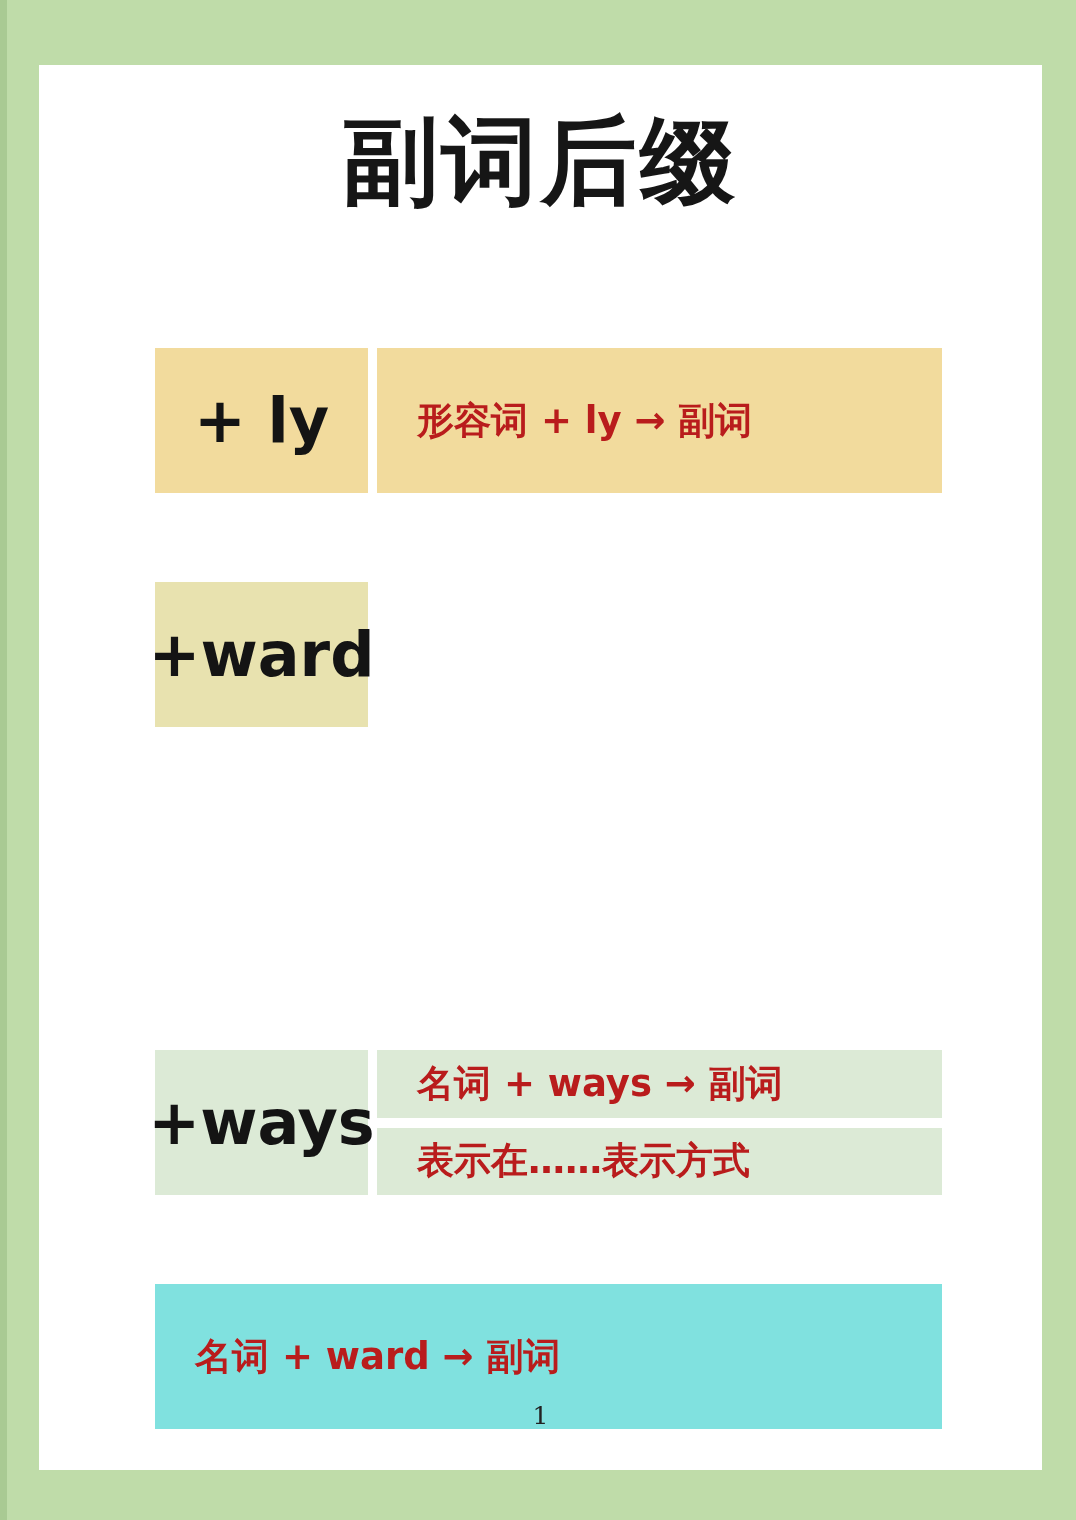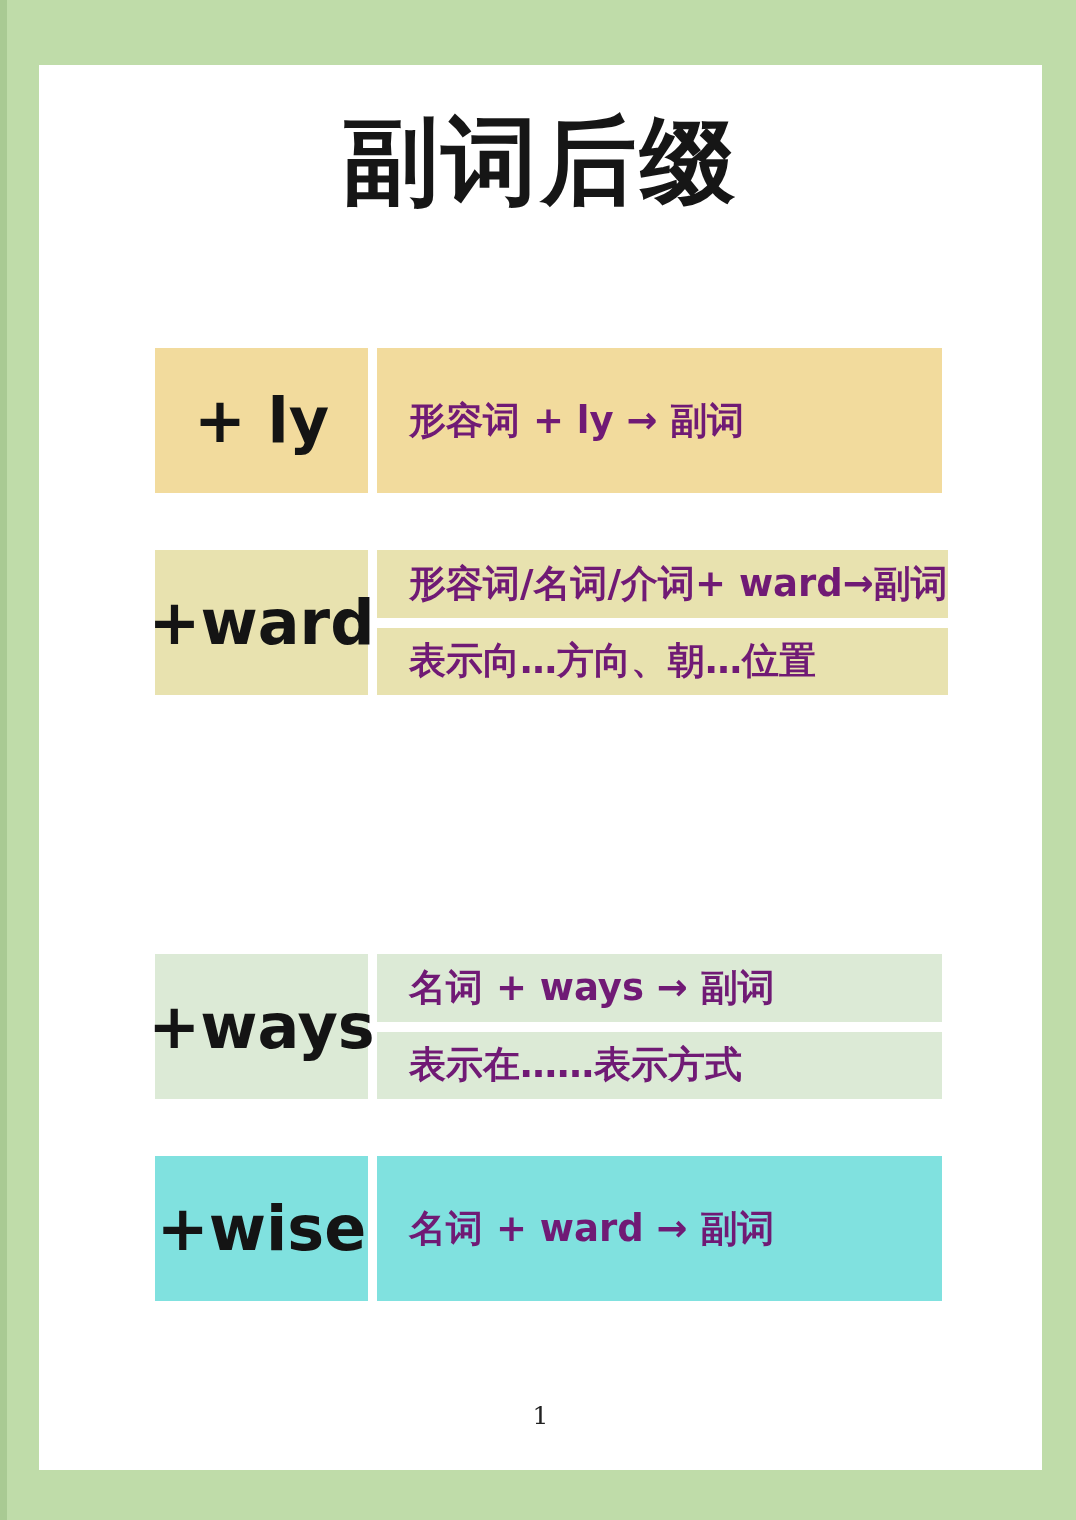--- a/index.html
+++ b/index.html
@@ -41,21 +41,21 @@
     letter-spacing: 3px;
     color: #161616;
   }
   .suffix-table {
     position: absolute;
     left: 116px;
     top: 283px;
     width: 787px;
     display: flex;
     flex-direction: column;
-    gap: 57px;
+    gap: 89px;
   }
   .suffix-row {
     display: flex;
     gap: 9px;
     height: 145px;
   }
   .suffix-cell {
     width: 213px;
     flex: 0 0 213px;
     background: var(--row-color, #eee);
@@ -71,24 +71,24 @@
     flex: 1;
     display: flex;
     flex-direction: column;
     gap: 10px;
   }
   .rule-cell, .meaning-cell {
     flex: 1;
     background: var(--row-color, #eee);
     display: flex;
     align-items: center;
-    padding-left: 32px;
+    padding-left: 40px;
     font-size: 37px;
     font-weight: 600;
-    color: #701a75;
+    color: #b91c1c;
     white-space: nowrap;
   }
   .page-number {
     position: absolute;
     left: 0;
     bottom: 40px;
     width: 100%;
     text-align: center;
     font-size: 25px;
     color: #222222;
@@ -108,39 +108,34 @@
 
     <div class="suffix-row" style="--row-color: #F2DB9D;">
       <div class="suffix-cell">+ ly</div>
       <div class="right-col">
         <div class="rule-cell">形容词 + ly → 副词</div>
       </div>
     </div>
 
     <div class="suffix-row" style="--row-color: #E8E2AF;">
       <div class="suffix-cell">+ward</div>
-      <div class="right-col">
-        <div class="rule-cell">形容词/名词/介词+ ward→副词</div>
-        <div class="meaning-cell">表示向…方向、朝…位置</div>
-      </div>
     </div>
 
     <div class="suffix-row" style="--row-color: #E3E7C7;">
     </div>
 
     <div class="suffix-row" style="--row-color: #DCEAD6;">
       <div class="suffix-cell">+ways</div>
       <div class="right-col">
         <div class="rule-cell">名词 + ways → 副词</div>
         <div class="meaning-cell">表示在……表示方式</div>
       </div>
     </div>
 
     <div class="suffix-row" style="--row-color: #80E1DF;">
-      <div class="suffix-cell">+wise</div>
       <div class="right-col">
         <div class="rule-cell">名词 + ward → 副词</div>
       </div>
     </div>
 
   </div>
 
   <div class="page-number">1</div>
 
 </div>

